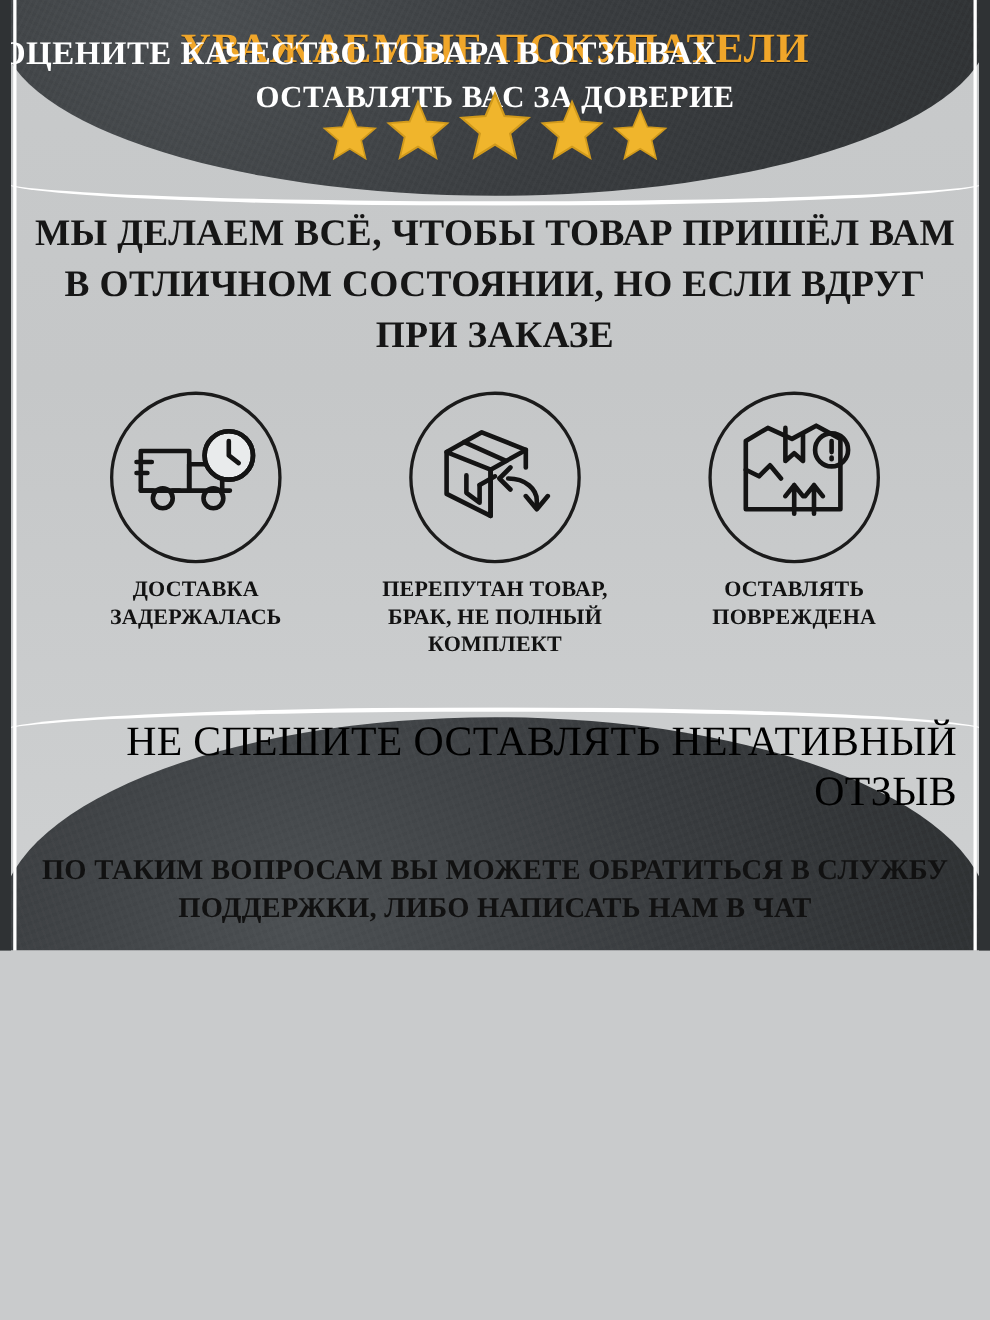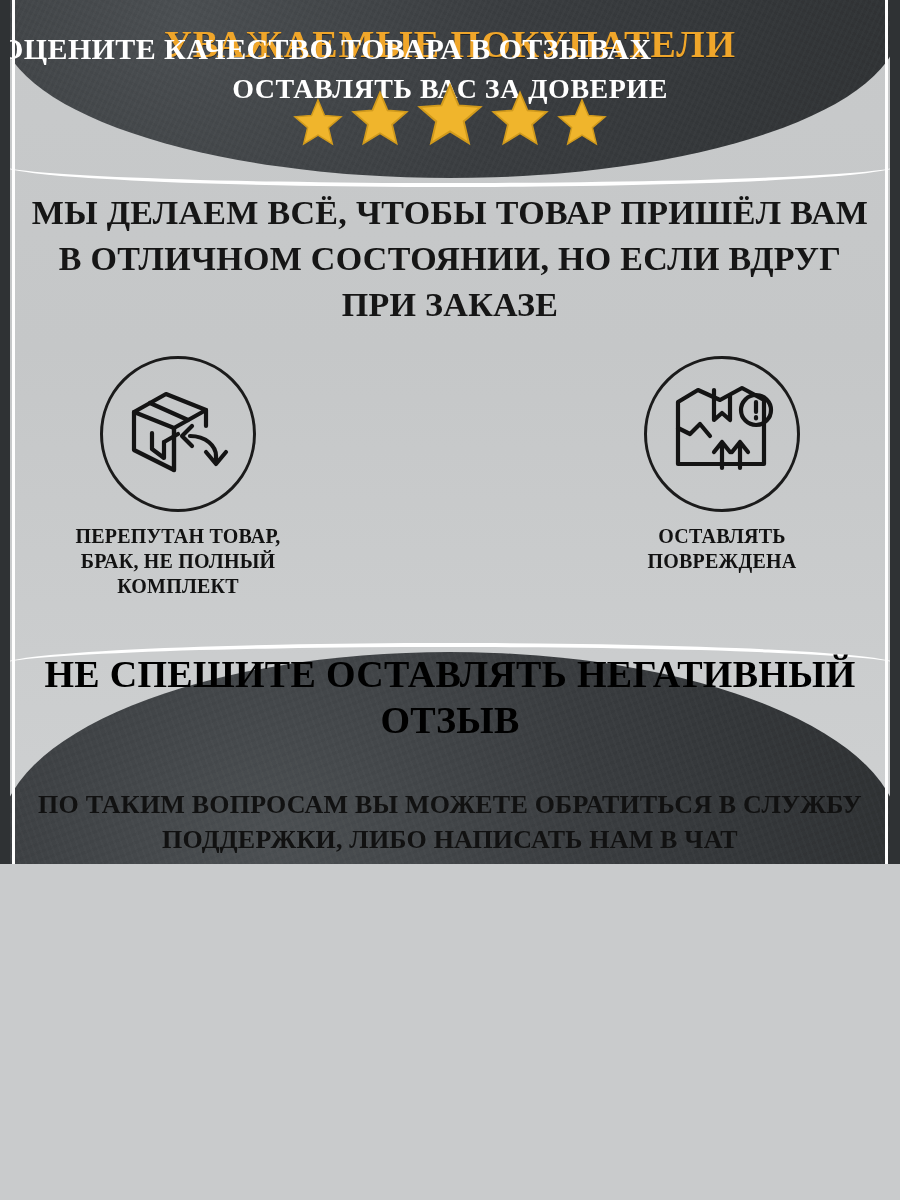--- a/index.html
+++ b/index.html
@@ -146,27 +146,28 @@
     font-weight: bold;
     color: #121212;
     line-height: 1.25;
     letter-spacing: .2px;
   }
 
   
   .statement {
     margin-top: 52px;
     font-size: 38px;
-    font-weight: bold;
+    font-weight: normal;
     color: #000;
     line-height: 1.22;
     letter-spacing: .3px;
+    text-align: right;
   }
   .support {
-    margin-top: 44px;
+    margin-top: 30px;
     font-size: 26px;
     font-weight: bold;
     color: #111;
     line-height: 1.35;
     letter-spacing: .2px;
   }
 
   
   .bottom-band {
     position: absolute;
@@ -238,20 +239,38 @@
   <div class="rail right"></div>
   <div class="rail-inner left"></div>
   <div class="rail-inner right"></div>
 
   <div class="mid">
 
     <div class="intro">МЫ ДЕЛАЕМ ВСЁ, ЧТОБЫ ТОВАР ПРИШЁЛ ВАМ В ОТЛИЧНОМ СОСТОЯНИИ, НО ЕСЛИ ВДРУГ ПРИ ЗАКАЗЕ</div>
 
     <div class="icons">
 
+      <div class="icon-col">
+        <div class="circle">
+          <span>
+            <svg width="112" height="86" viewBox="0 0 112 86" fill="none" stroke="#141414" stroke-width="4.2" stroke-linecap="round" stroke-linejoin="round">
+              <path d="M6 22 h44 v36 H6 z"></path>
+              <path d="M50 34 h18 l12 13 v11 H50 z"></path>
+              <circle cx="26" cy="65" r="9" fill="none"></circle>
+              <circle cx="72" cy="65" r="9" fill="none"></circle>
+              <path d="M6 58 h11 M35 58 h6 M81 58 h6"></path>
+              <path d="M2 32 h14 M2 42 h10"></path>
+              <circle cx="86" cy="26" r="22" fill="#e9ebec"></circle>
+              <circle cx="86" cy="26" r="22"></circle>
+              <path d="M86 13 v13 l9 7"></path>
+            </svg>
+          </span>
+        </div>
+        <div class="icon-caption">ДОСТАВКА ЗАДЕРЖАЛАСЬ</div>
+      </div>
 
       <div class="icon-col">
         <div class="circle">
           <span>
             <svg width="116" height="100" viewBox="0 0 116 100" fill="none" stroke="#141414" stroke-width="4.2" stroke-linecap="round" stroke-linejoin="round">
               <path d="M14 30 L46 12 L86 28 L54 46 Z"></path>
               <path d="M14 30 v38 l40 20 V46"></path>
               <path d="M86 28 v16"></path>
               <path d="M54 46 v42"></path>
               <path d="M30 21 L68 38"></path>

